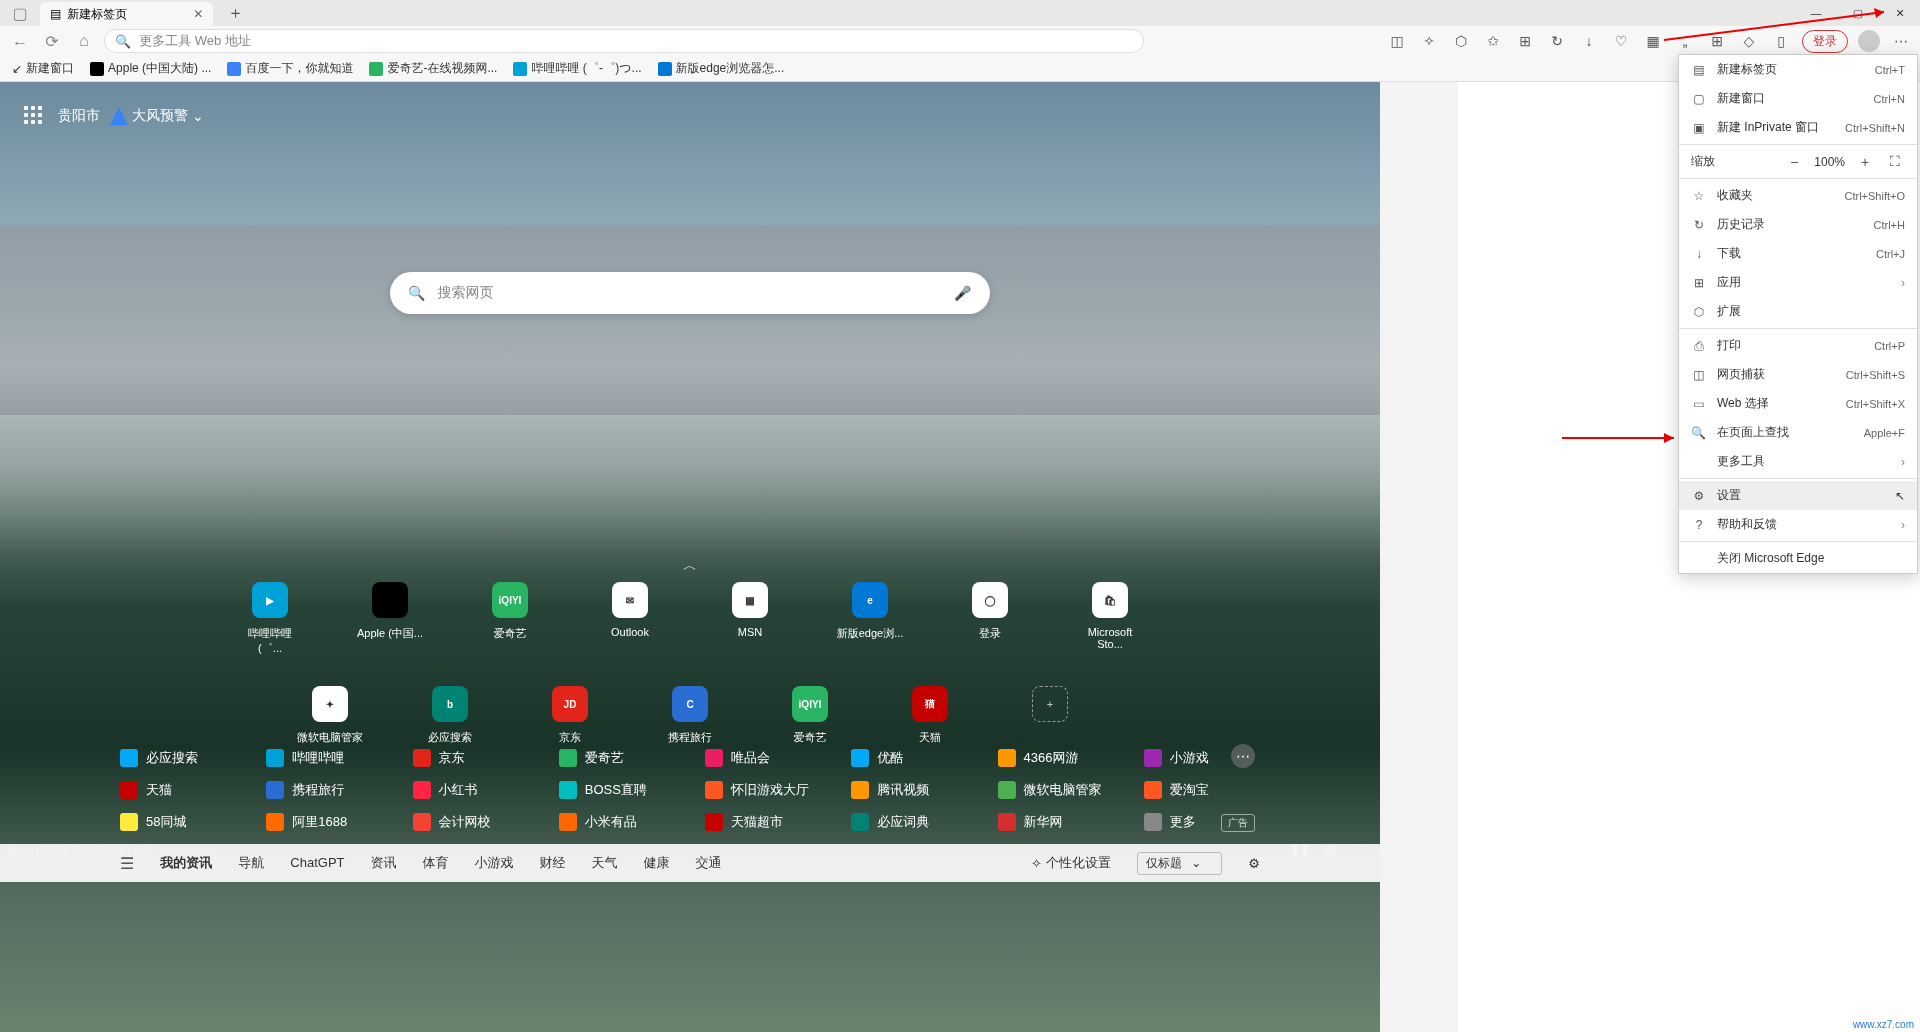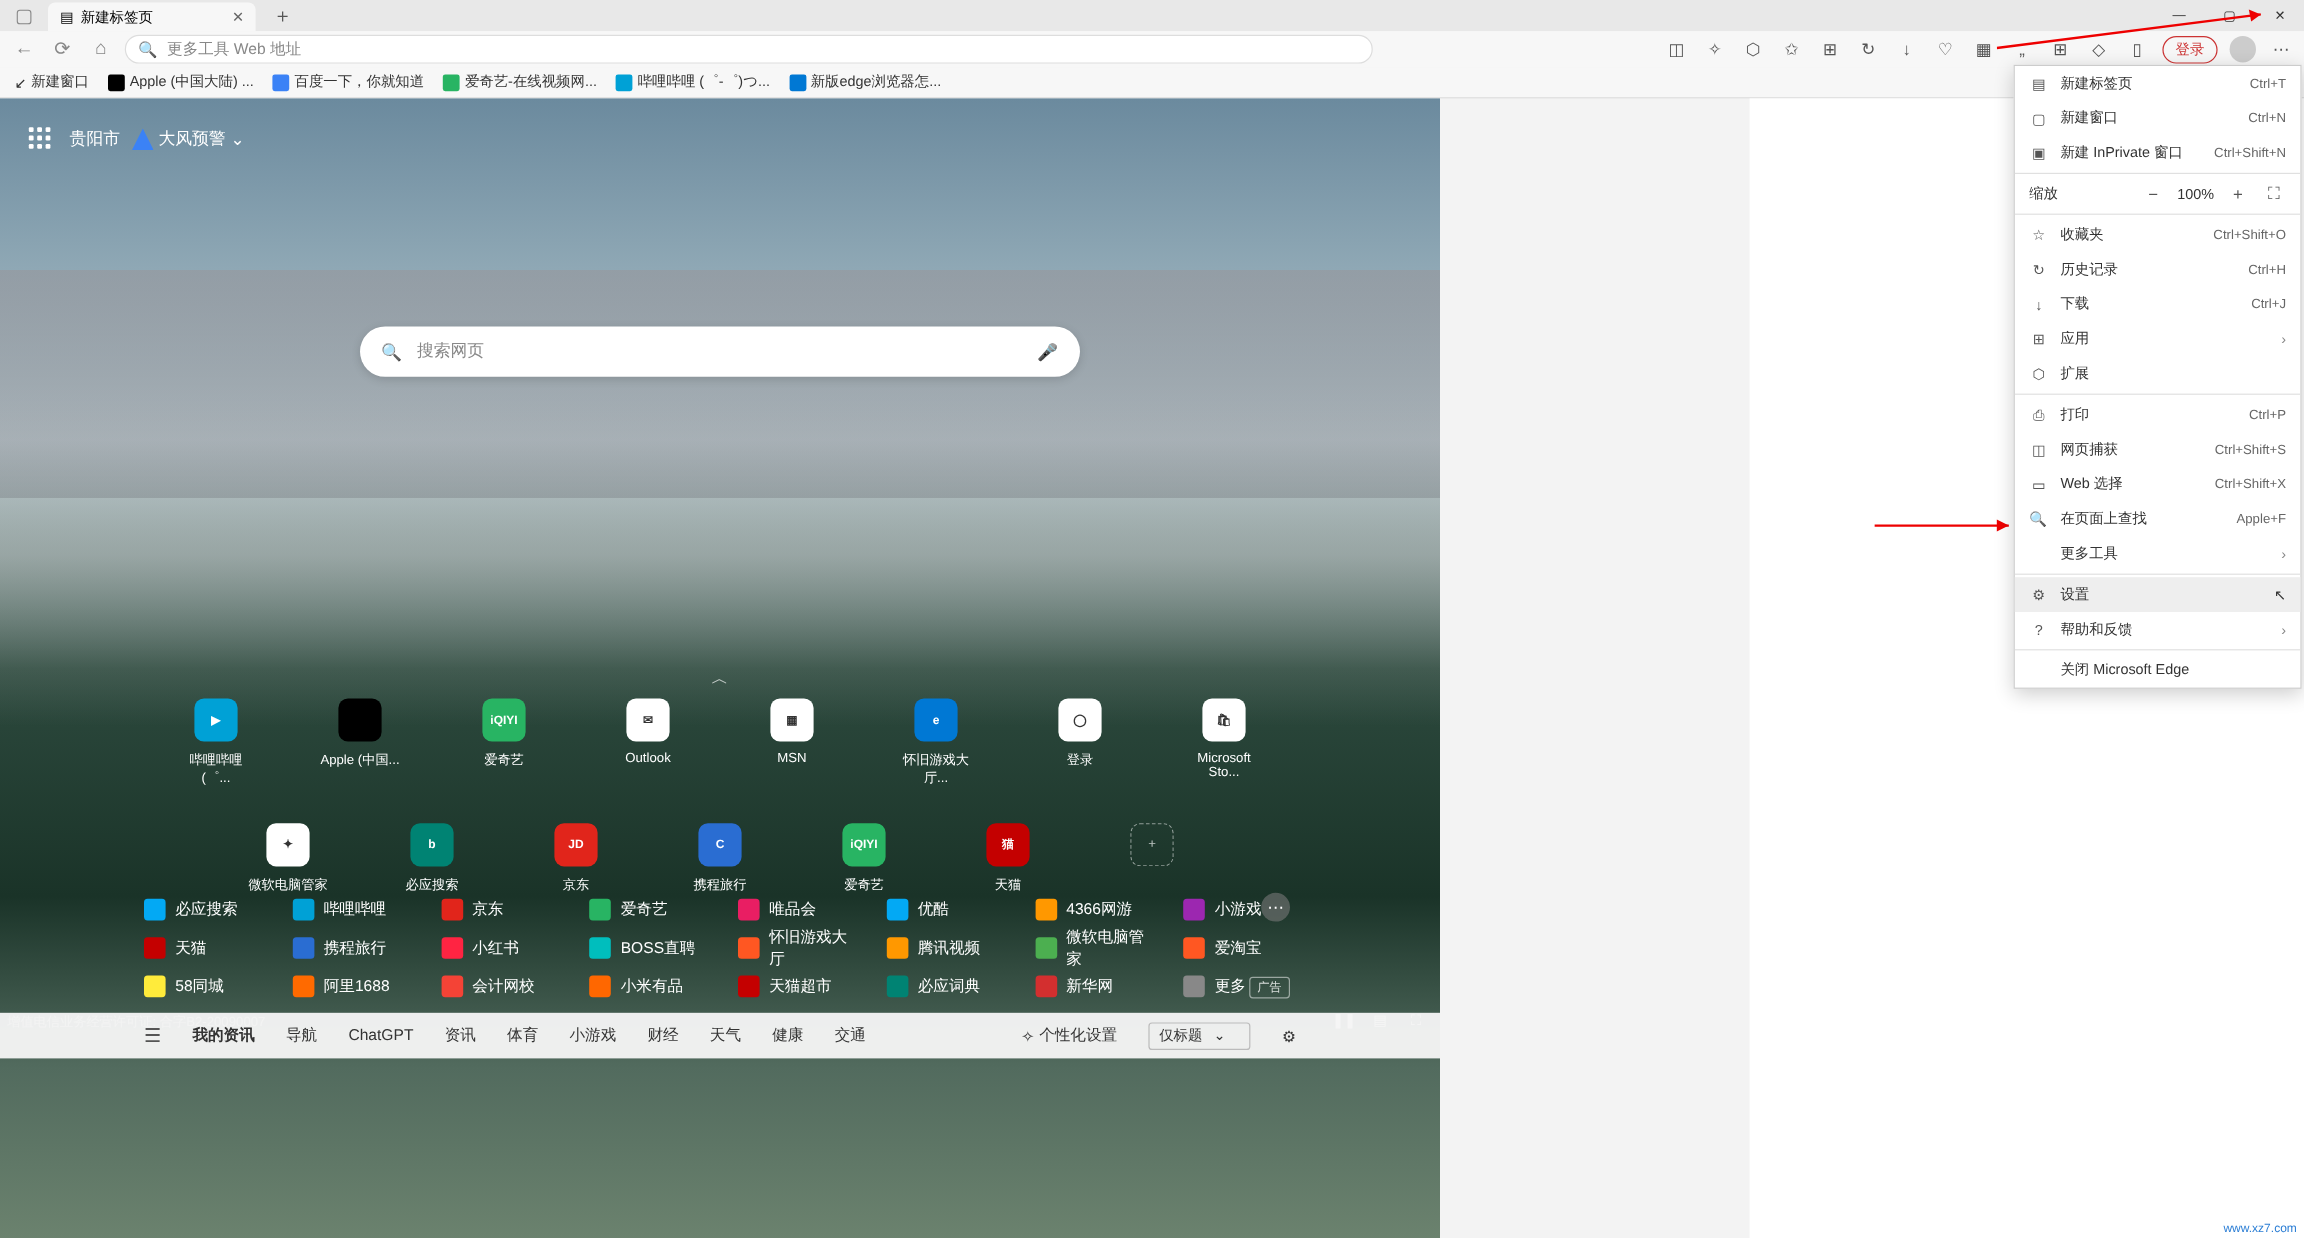--- a/index.html
+++ b/index.html
@@ -23,21 +23,21 @@
 .login-btn { border: 1px solid #c33; color: #c33; border-radius: 14px; padding: 2px 10px; font-size: 12px; }
 .avatar { width: 22px; height: 22px; border-radius: 50%; background: #ccc; }
 .more-btn { color: #555; }
 
 
 .bookmarks-bar { height: 26px; background: #f7f7f7; border-bottom: 1px solid #ddd; display: flex; align-items: center; padding: 0 12px; gap: 16px; font-size: 12px; color: #333; }
 .bookmark-item { display: flex; align-items: center; gap: 4px; }
 .bk-fav { width: 14px; height: 14px; border-radius: 2px; display: inline-block; }
 
 
-.content { position: relative; width: 1200px; height: 950px; background: linear-gradient(180deg, #6b8a9e 0%, #8fa8b5 15%, #c5d4db 30%, #2d4a3e 50%, #1a3328 70%, #526b5e 85%, #6b826e 100%); overflow: hidden; }
+.content { position: relative; width: 1380px; height: 950px; background: linear-gradient(180deg, #6b8a9e 0%, #8fa8b5 15%, #c5d4db 30%, #2d4a3e 50%, #1a3328 70%, #526b5e 85%, #6b826e 100%); overflow: hidden; }
 .content::before { content: ""; position: absolute; top: 25%; left: 0; right: 0; height: 30%; background: linear-gradient(180deg, transparent, rgba(200,200,200,0.4), transparent); }
 .mountain-overlay { position: absolute; top: 15%; left: 0; right: 0; height: 20%; background: linear-gradient(180deg, rgba(150,150,155,0.6), rgba(120,125,130,0.4)); }
 .header-strip { position: absolute; top: 20px; left: 20px; display: flex; align-items: center; gap: 10px; color: #fff; font-size: 14px; }
 .apps-grid-icon { width: 28px; height: 28px; display: grid; grid-template-columns: repeat(3,4px); grid-template-rows: repeat(3,4px); gap: 3px; padding: 4px; }
 .apps-grid-icon span { background: #fff; border-radius: 1px; }
 .weather-badge { display: flex; align-items: center; gap: 4px; }
 .weather-icon { width: 18px; height: 18px; background: #3b82f6; clip-path: polygon(50% 0, 100% 100%, 0 100%); display: inline-block; }
 
 
 .search-wrap { position: absolute; top: 190px; left: 50%; transform: translateX(-50%); width: 600px; height: 42px; background: #fff; border-radius: 21px; display: flex; align-items: center; padding: 0 18px; gap: 12px; color: #888; font-size: 14px; box-shadow: 0 2px 8px rgba(0,0,0,0.15); }
@@ -220,21 +220,21 @@
         <div class="ql-item">
           <div class="ql-icon" style="background: rgb(255, 255, 255); color: rgb(51, 51, 51); font-size: 10px;">✉</div>
           <span>Outlook</span>
         </div>
         <div class="ql-item">
           <div class="ql-icon" style="background: rgb(255, 255, 255); color: rgb(51, 51, 51); font-size: 10px;">▦</div>
           <span>MSN</span>
         </div>
         <div class="ql-item">
           <div class="ql-icon" style="background: rgb(0, 120, 212); color: rgb(255, 255, 255); font-size: 10px;">e</div>
-          <span>怀旧游戏大厅...</span>
+          <span>新版edge浏...</span>
         </div>
         <div class="ql-item">
           <div class="ql-icon" style="background: rgb(255, 255, 255); color: rgb(51, 51, 51); font-size: 10px;">◯</div>
           <span>登录</span>
         </div>
         <div class="ql-item">
           <div class="ql-icon" style="background: rgb(255, 255, 255); color: rgb(51, 51, 51); font-size: 10px;">🛍</div>
           <span>Microsoft Sto...</span>
         </div>
       </div>

